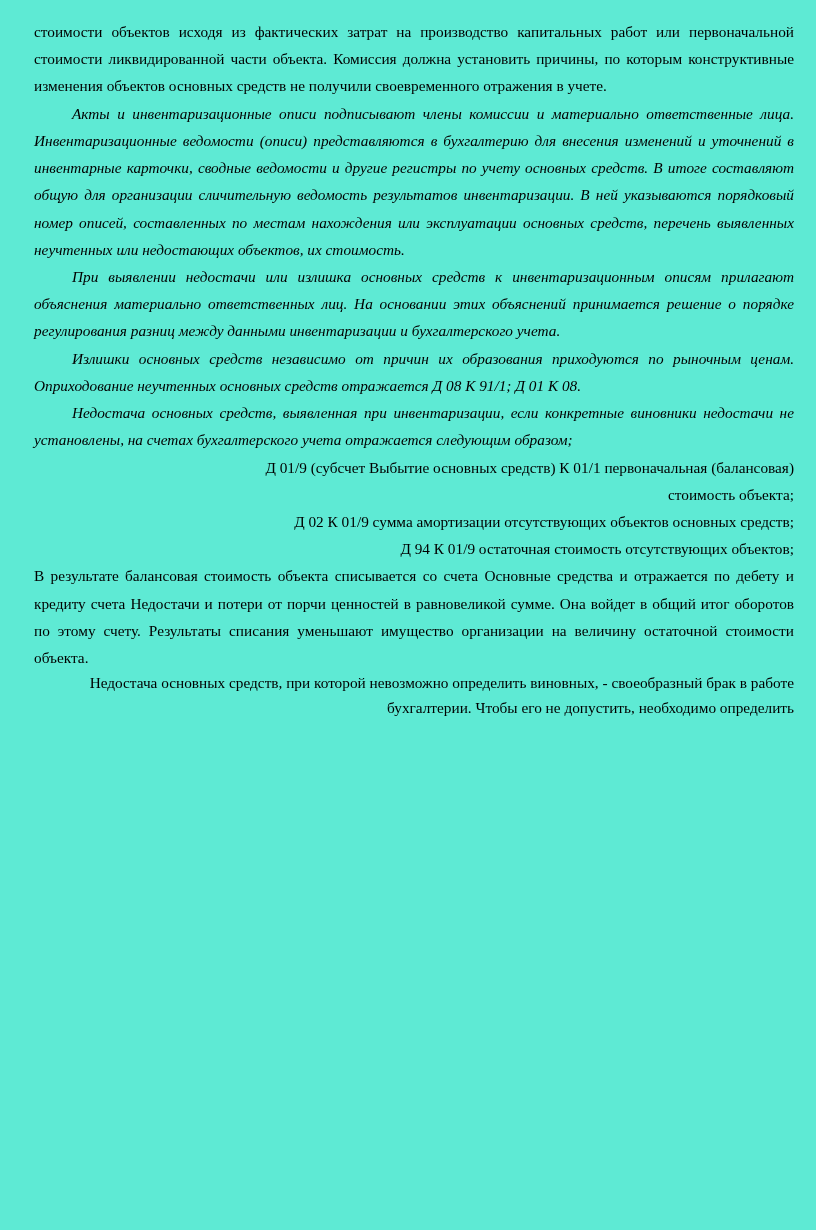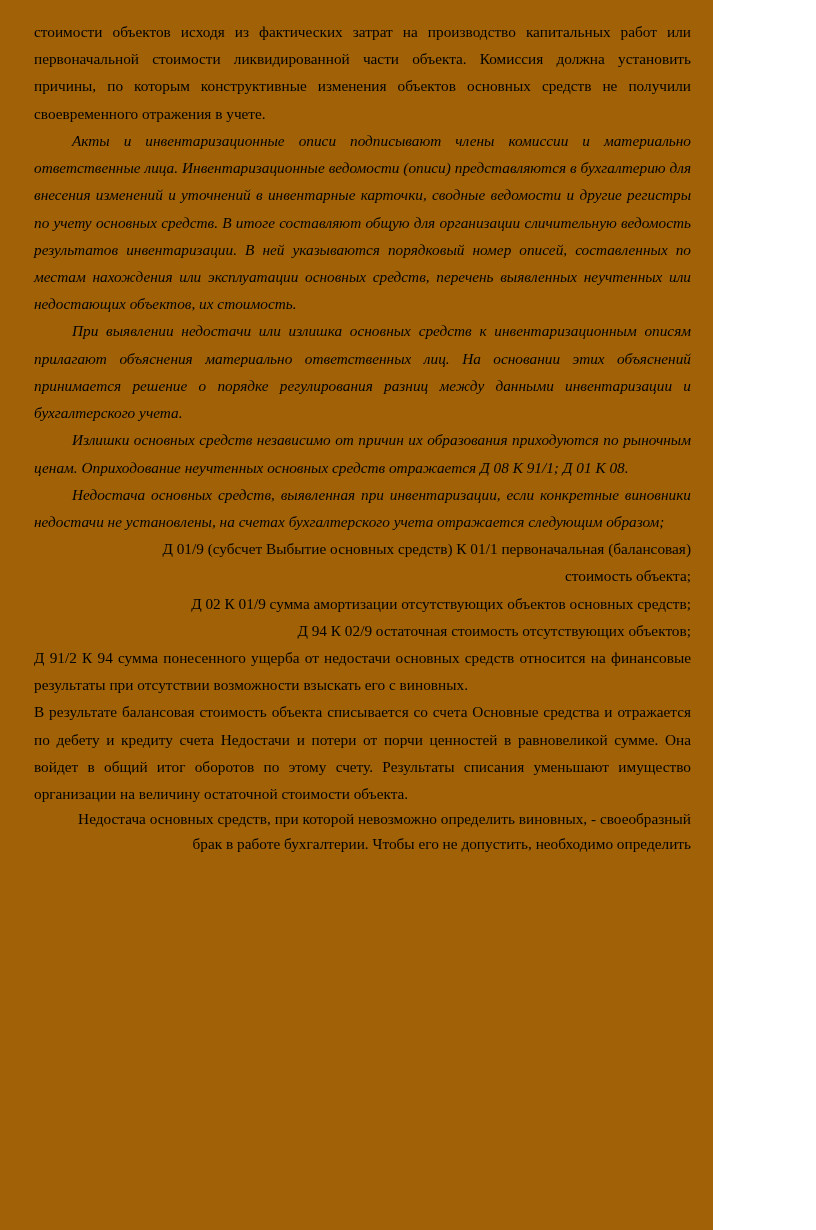--- a/index.html
+++ b/index.html
@@ -5,25 +5,25 @@
   html, body {
     margin: 0;
     padding: 0;
     background: #ffffff;
   }
   body {
     font-family: "Liberation Serif", serif;
     color: #000000;
   }
   .page {
-    width: 713px;
+    width: 816px;
     height: 1230px;
     box-sizing: border-box;
     padding: 18px 22px 2px 34px;
-    background: #a16207;
+    background: #5eead4;
     overflow: hidden;
   }
   .doc {
     font-size: 15.3px;
     line-height: 1.78;
   }
   p {
     margin: 0;
   }
   .just {
@@ -57,22 +57,21 @@
     <p class="just indent">Излишки основных средств независимо от причин их образования приходуются по рыночным ценам. Оприходование неучтенных основных средств отражается Д 08 К 91/1; Д 01 К 08.</p>
 
     <p class="just indent">Недостача основных средств, выявленная при инвентаризации, если конкретные виновники недостачи не установлены, на счетах бухгалтерского учета отражается следующим образом;</p>
 
     <p class="left">Д 01/9 (субсчет Выбытие основных средств) К 01/1 первоначальная (балансовая)</p>
 
     <p class="left">стоимость объекта;</p>
 
     <p class="left">Д 02 К 01/9 сумма амортизации отсутствующих объектов основных средств;</p>
 
-    <p class="left">Д 94 К 02/9 остаточная стоимость отсутствующих объектов;</p>
+    <p class="left">Д 94 К 01/9 остаточная стоимость отсутствующих объектов;</p>
 
-    <p class="just">Д 91/2 К 94 сумма понесенного ущерба от недостачи основных средств относится на финансовые результаты при отсутствии возможности взыскать его с виновных.</p>
 
     <p class="just">В результате балансовая стоимость объекта списывается со счета Основные средства и отражается по дебету и кредиту счета Недостачи и потери от порчи ценностей в равновеликой сумме. Она войдет в общий итог оборотов по этому счету. Результаты списания уменьшают имущество организации на величину остаточной стоимости объекта.</p>
 
     <p class="left tight">Недостача основных средств, при которой невозможно определить виновных, - своеобразный брак в работе бухгалтерии. Чтобы его не допустить, необходимо определить</p>
 
   </div>
 </div>
 
 </body></html>

